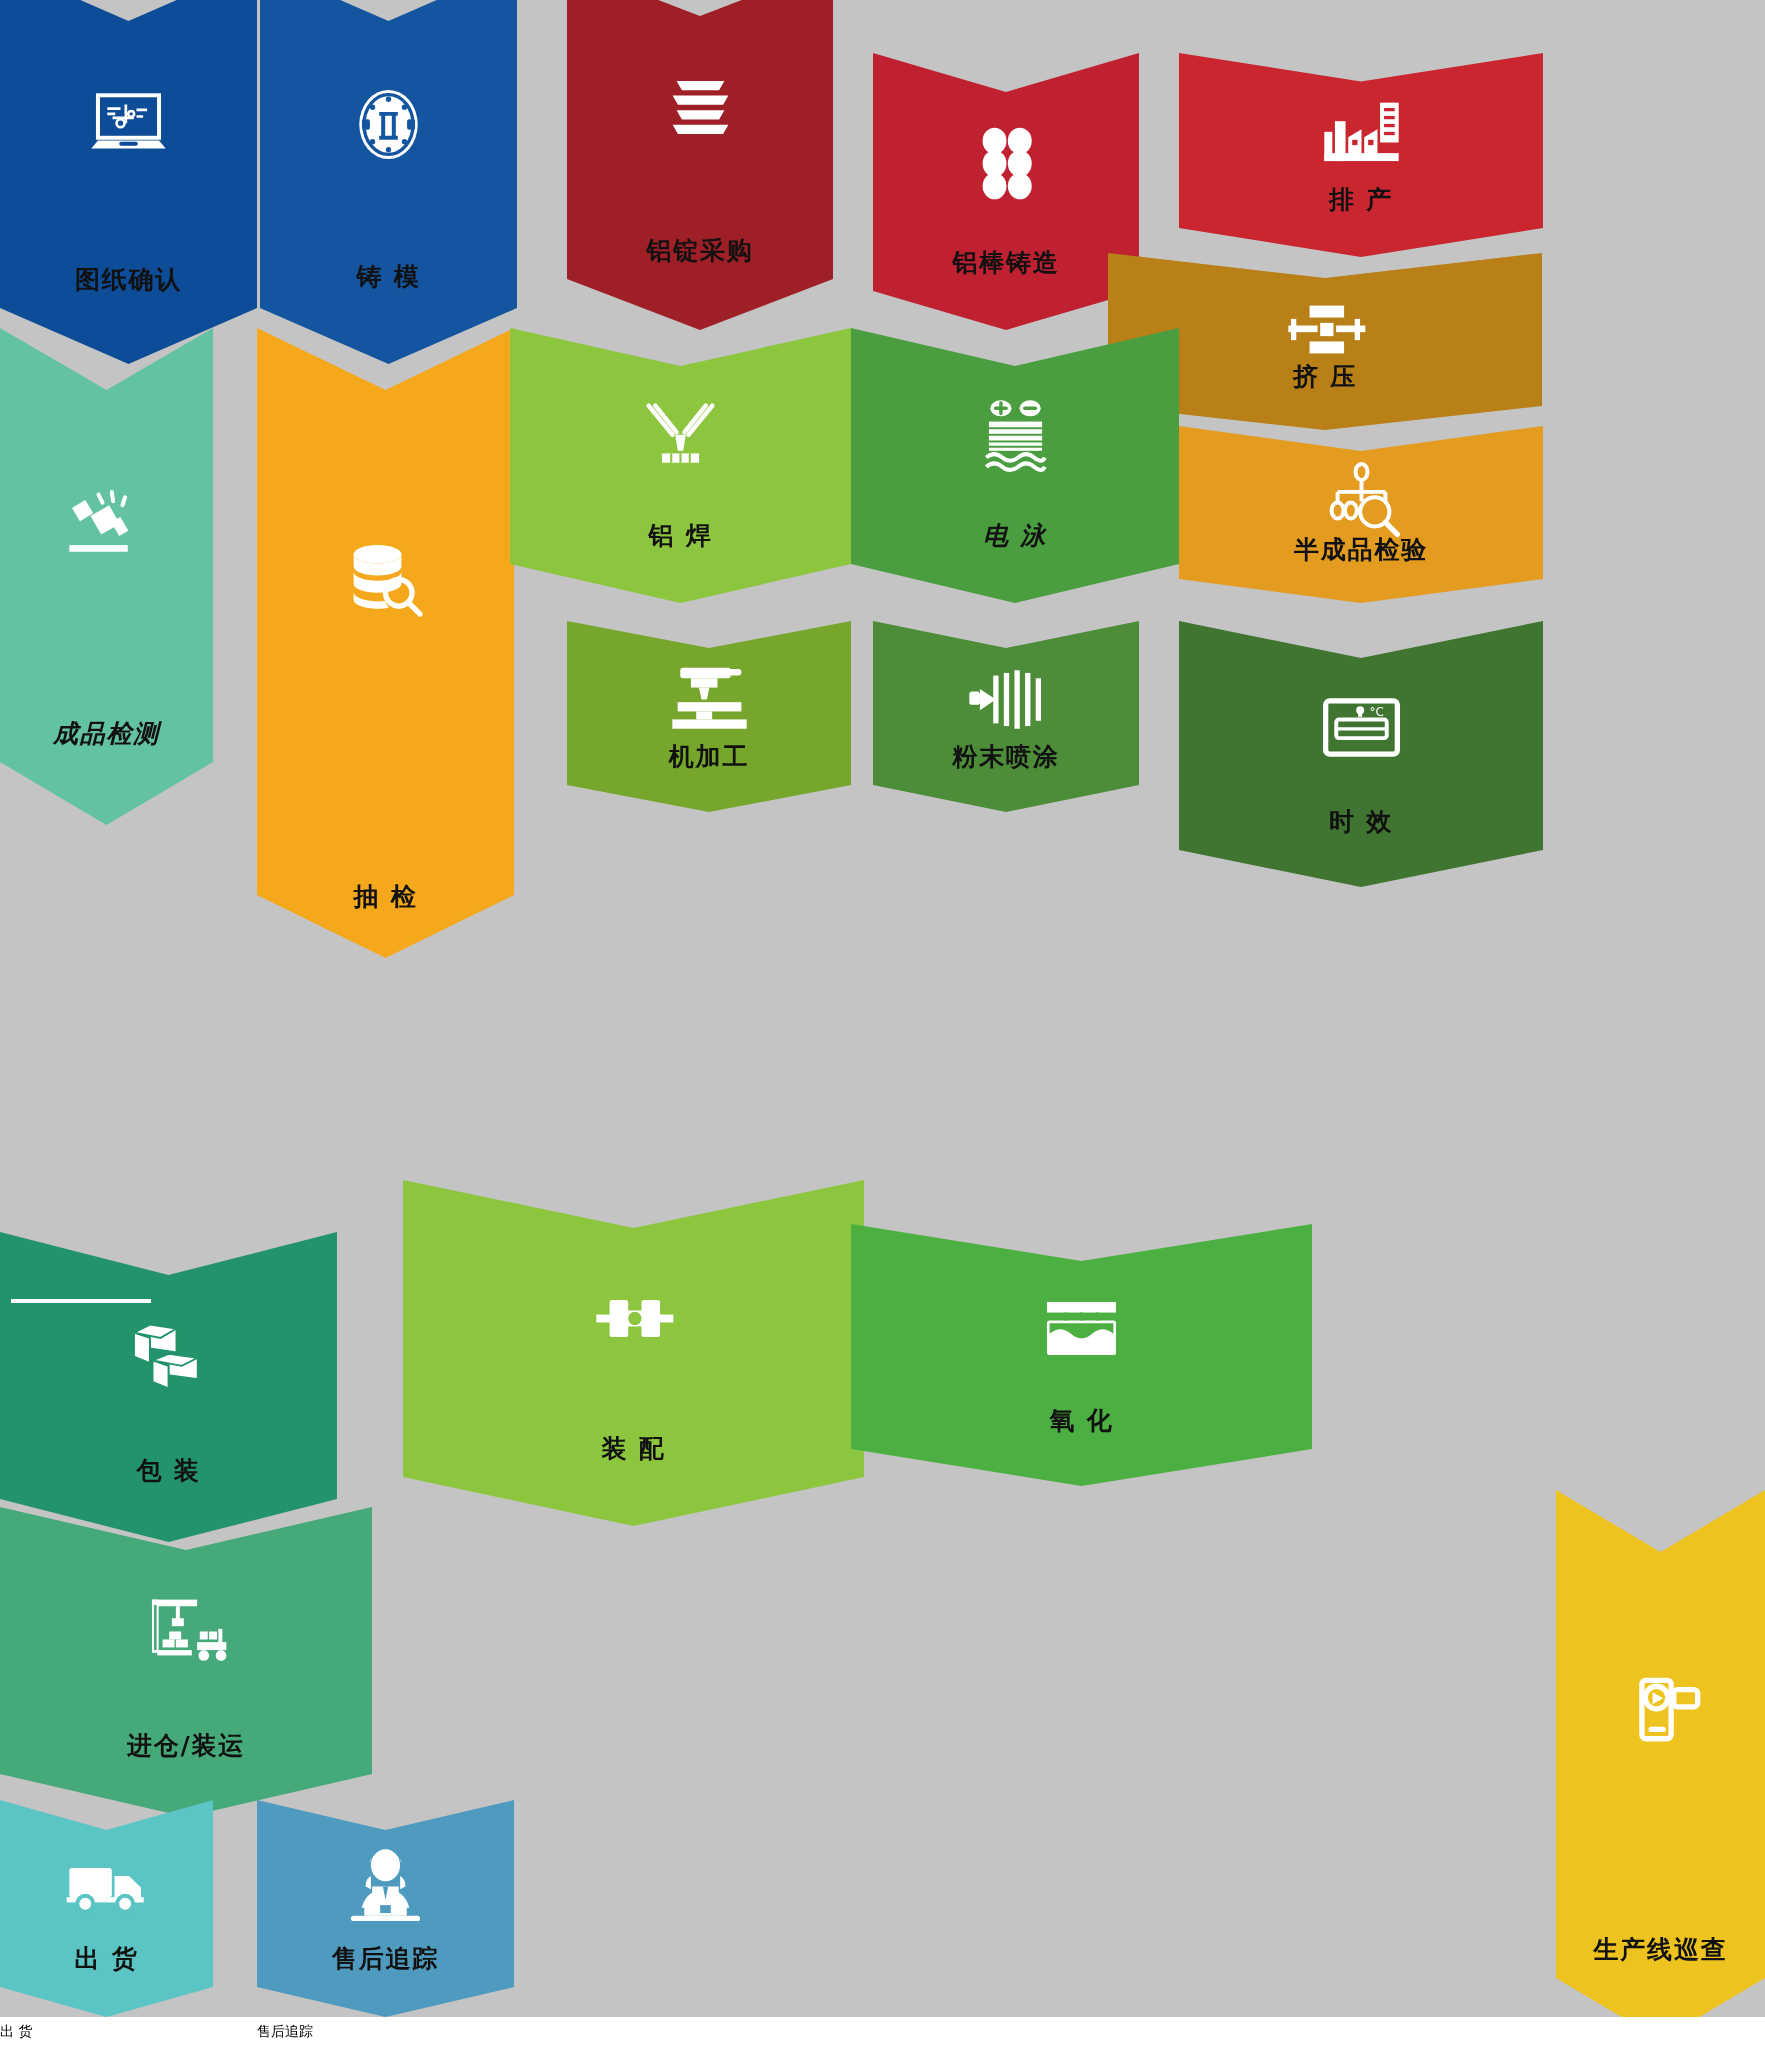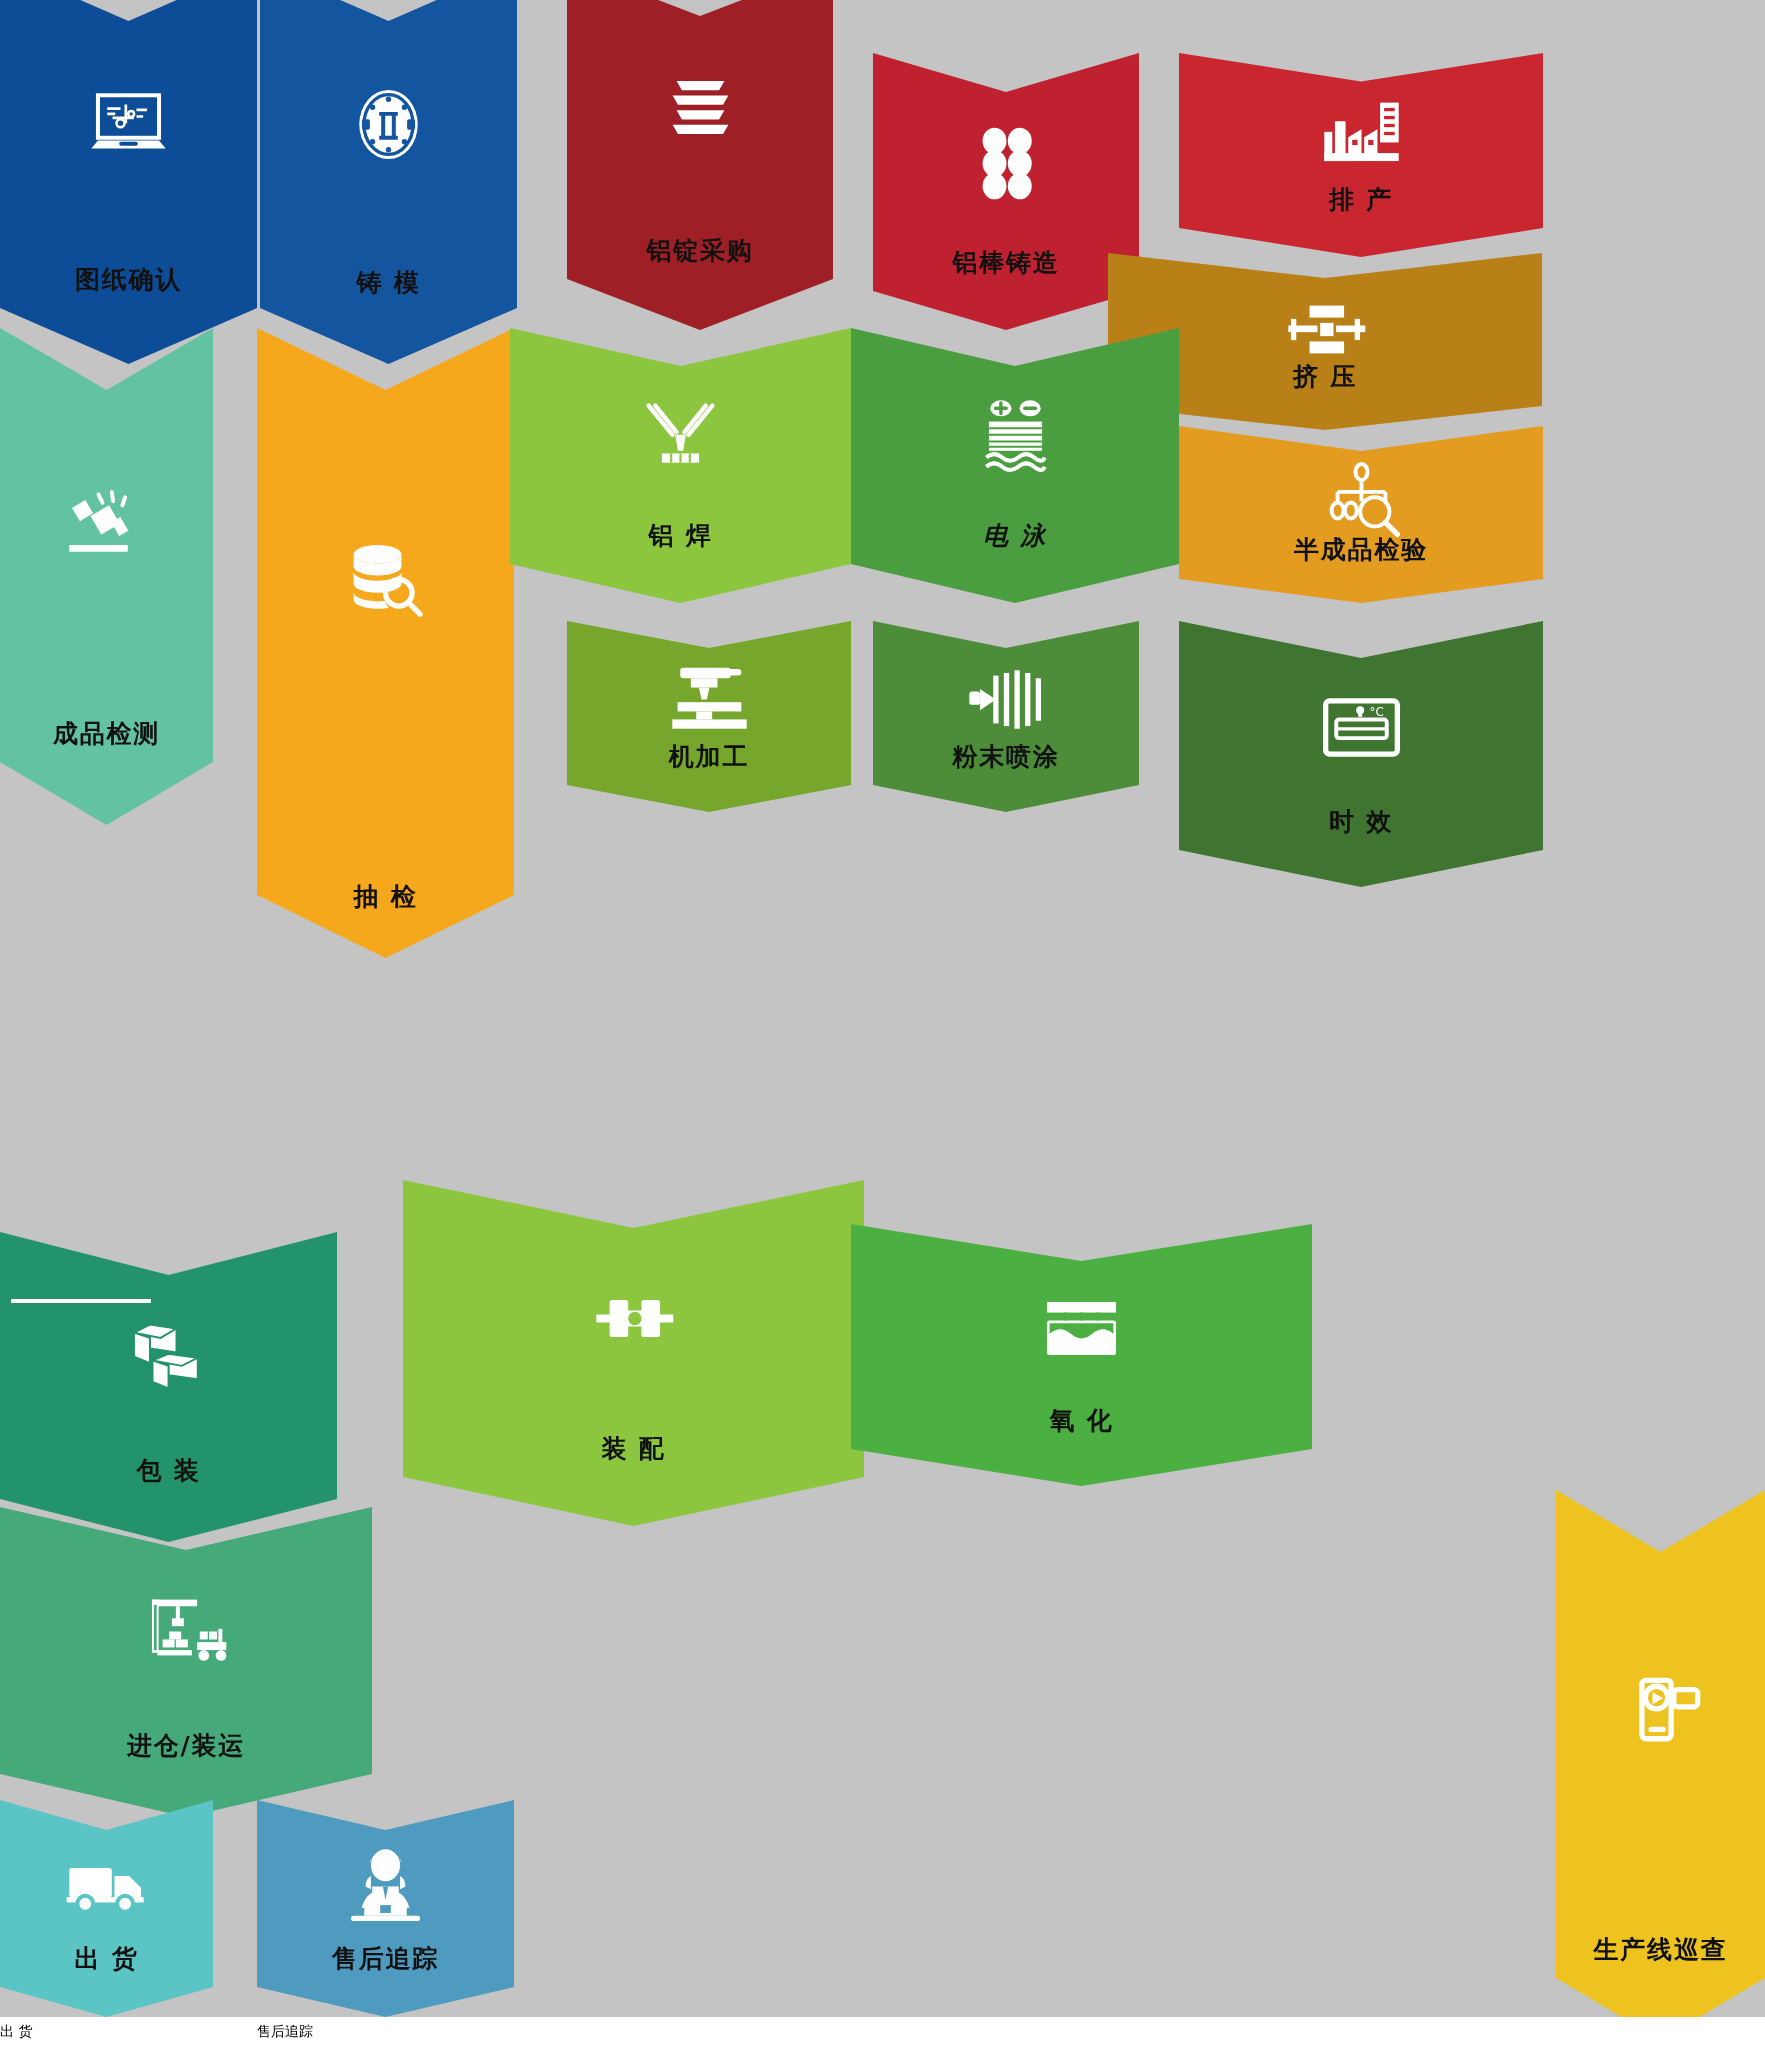--- a/index.html
+++ b/index.html
@@ -70,21 +70,21 @@
      <circle cx="20" cy="45" r="2"></circle>
             <circle cx="44" cy="45" r="2"></circle>
      <rect x="12" y="28" width="6" height="8" rx="1.5"></rect>
             <rect x="46" y="28" width="6" height="8" rx="1.5"></rect>
    </g>
    <g fill="none" stroke="#14559f" stroke-width="3">
      <path d="M25 24h14M25 42h14M28 24v18M36 24v18"></path>
    </g>
  </svg>
       </div>
-      <div class="label" style="top: 300px;">铸  模</div>
+      <div class="label" style="top: 294px;">铸  模</div>
     </div>
     <div class="node" style="left: 567px; top: -35px; width: 266px; height: 365px;">
       <div class="shape" style="background: rgb(158, 31, 38); clip-path: polygon(0% 0%, 50% 51px, 100% 0%, 100% 314px, 50% 100%, 0% 314px);"></div>
       <div class="icon" style="top: 104px; height: 85px;">
         <svg width="85" height="85" viewBox="0 0 64 64">
    <g fill="#fff">
      <path d="M14 9h36l-4 7H18z"></path>
      <path d="M11 20h42l-4 7H15z"></path>
      <path d="M14 31h36l-4 7H18z"></path>
      <path d="M11 42h42l-4 7H15z"></path>
@@ -158,21 +158,21 @@
      <path d="M6 18l10-6 6 10-10 6z"></path>
      <path d="M20 24l14-8 8 14-14 8z"></path>
      <rect x="38" y="26" width="8" height="12" transform="rotate(-30 42 32)"></rect>
    </g>
    <g stroke="#fff" stroke-width="3" fill="none" stroke-linecap="round">
      <path d="M26 8l3 6M36 6l1 7M46 10l-2 6"></path>
    </g>
    <rect x="4" y="46" width="44" height="5" fill="#fff"></rect>
  </svg>
       </div>
-      <div class="label" style="top: 388px;">成品检测</div>
+      <div class="label" style="top: 388px; font-style: italic;">成品检测</div>
     </div>
     <div class="node" style="left: 257px; top: 328px; width: 257px; height: 630px;">
       <div class="shape" style="background: rgb(245, 168, 28); clip-path: polygon(0% 0%, 50% 62px, 100% 0%, 100% 567px, 50% 100%, 0% 567px);"></div>
       <div class="icon" style="top: 209px; height: 85px;">
         <svg width="85" height="85" viewBox="0 0 64 64">
    <g fill="#fff">
      <ellipse cx="26" cy="13" rx="18" ry="7"></ellipse>
      <path d="M8 13v9c0 3.9 8 7 18 7s18-3.1 18-7v-9c0 3.9-8 7-18 7S8 16.9 8 13z"></path>
      <path d="M8 26v9c0 3.9 8 7 18 7s18-3.1 18-7v-9c0 3.9-8 7-18 7S8 29.9 8 26z"></path>
      <path d="M8 39v8c0 3.9 8 7 18 7 3 0 5.9-.3 8.4-.8l-3-5.2c-1.7.3-3.5.5-5.4.5-10 0-18-3.1-18-7z"></path>

